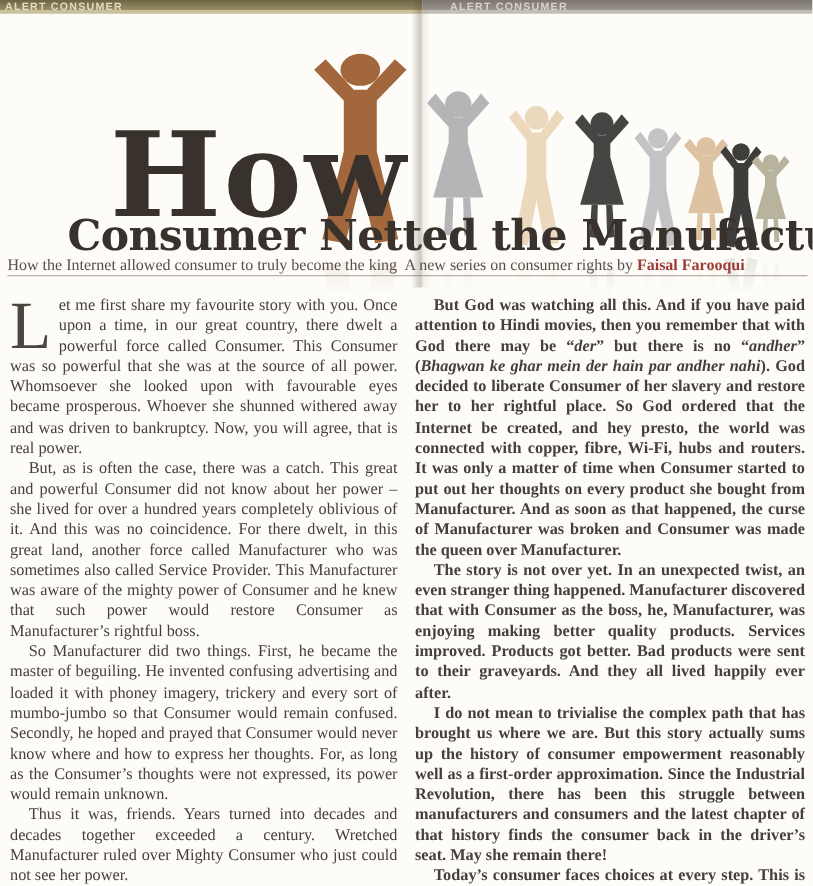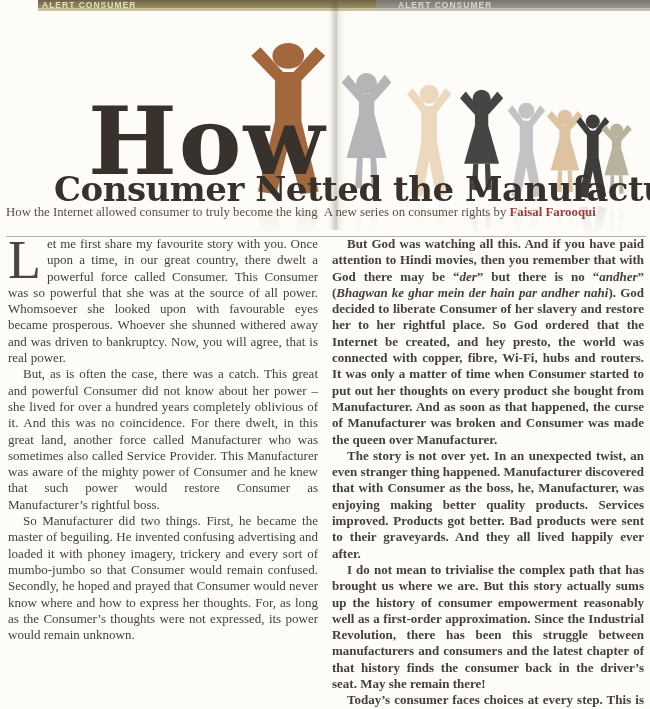--- a/index.html
+++ b/index.html
@@ -2,21 +2,21 @@
 <html><head>
 <meta charset="utf-8">
 <style>
   html,body{margin:0;padding:0;}
   body{width:650px;height:709px;overflow:hidden;background:#fdfcf8;
        font-family:"Liberation Serif",serif;}
   #page{position:relative;width:650px;height:709px;background:#fdfcf8;}
 
   
   .banner{position:absolute;top:0;height:11px;font-family:"Liberation Sans",sans-serif;
-          font-weight:bold;font-size:8.5px;line-height:11px;letter-spacing:1px;margin-left:38px;}
+          font-weight:bold;font-size:8.5px;line-height:11px;letter-spacing:1px;}
   .banner-left{left:0;width:338px;background:linear-gradient(#6e6546,#988d65);
                color:#e2dbc0;padding-left:4px;box-sizing:border-box;
                border-bottom:3px solid #c9c09c;}
   .banner-right{left:338px;width:312px;background:linear-gradient(#7b756e,#9a948c);
                 color:#d7d2cb;padding-left:22px;box-sizing:border-box;
                 border-bottom:3px solid #c2bdb5;}
 
   .page-seam{position:absolute;left:329px;top:0;width:16px;height:230px;
              background:linear-gradient(90deg,rgba(80,70,50,0) 0%,rgba(80,70,50,.28) 45%,
                         rgba(130,120,100,.10) 62%,rgba(80,70,50,0) 100%);
@@ -26,21 +26,21 @@
   .hero{position:absolute;top:14px;left:0;width:650px;height:222px;}
   .figures-svg{position:absolute;top:0;left:0;width:650px;height:222px;}
   .title-how{position:absolute;left:44px;top:80px;font-family:"DejaVu Serif",serif;
              font-weight:bold;font-size:94px;line-height:1;color:#39322c;
              letter-spacing:2px;z-index:2;margin-left:44px;}
   .title-main{position:absolute;left:54px;top:158px;font-family:"DejaVu Serif",serif;
               font-weight:bold;font-size:34px;line-height:1;color:#39322c;
               letter-spacing:-0.5px;white-space:nowrap;z-index:2;}
   .subtitle{position:absolute;left:6px;top:191px;width:640px;z-index:2;
             font-size:12.8px;color:#574f45;white-space:nowrap;
-            border-bottom:1px solid #b9b1a2;padding-bottom:16px;
+            border-bottom:1px solid #b9b1a2;padding-bottom:0;
             display:flex;gap:6px;}
   .subtitle .author{font-weight:bold;}
 
   
   .article{position:absolute;top:236px;left:8px;width:636px;height:473px;
            display:flex;gap:14px;overflow:hidden;}
   .col{width:310px;}
   .col-right{width:312px;font-weight:bold;}
   .col p{margin:0;text-align:justify;font-size:13px;line-height:16.3px;
          color:#45413a;text-indent:15px;}
@@ -112,20 +112,21 @@
         <span class="author" style="color: rgb(158, 58, 54);">Faisal Farooqui</span>
       </span>
     </div>
   </div>
 
   <div class="article">
     <div class="col">
         <p class="has-dropcap"><span class="dropcap">L</span><span>et me first share my favourite story with you. Once upon a time, in our great country, there dwelt a powerful force called Consumer. This Consumer was so powerful that she was at the source of all power. Whomsoever she looked upon with favourable eyes became prosperous. Whoever she shunned withered away and was driven to bankruptcy. Now, you will agree, that is real power.</span></p>
         <p><span>But, as is often the case, there was a catch. This great and powerful Consumer did not know about her power – she lived for over a hundred years completely oblivious of it. And this was no coincidence. For there dwelt, in this great land, another force called Manufacturer who was sometimes also called Service Provider. This Manufacturer was aware of the mighty power of Consumer and he knew that such power would restore Consumer as Manufacturer’s rightful boss.</span></p>
         <p><span>So Manufacturer did two things. First, he became the master of beguiling. He invented confusing advertising and loaded it with phoney imagery, trickery and every sort of mumbo-jumbo so that Consumer would remain confused. Secondly, he hoped and prayed that Consumer would never know where and how to express her thoughts. For, as long as the Consumer’s thoughts were not expressed, its power would remain unknown.</span></p>
+        <p><span>Thus it was, friends. Years turned into decades and decades together exceeded a century. Wretched Manufacturer ruled over Mighty Consumer who just could not see her power.</span></p>
       </div>
     <div class="col col-right">
         <p><span>But God was watching all this. And if you have paid attention to Hindi movies, then you remember that with God there may be “</span><i>der</i><span>” but there is no “</span><i>andher</i><span>” (</span><i>Bhagwan ke ghar mein der hain par andher nahi</i><span>). God decided to liberate Consumer of her slavery and restore her to her rightful place. So God ordered that the Internet be created, and hey presto, the world was connected with copper, fibre, Wi-Fi, hubs and routers. It was only a matter of time when Consumer started to put out her thoughts on every product she bought from Manufacturer. And as soon as that happened, the curse of Manufacturer was broken and Consumer was made the queen over Manufacturer.</span></p>
         <p><span>The story is not over yet. In an unexpected twist, an even stranger thing happened. Manufacturer discovered that with Consumer as the boss, he, Manufacturer, was enjoying making better quality products. Services improved. Products got better. Bad products were sent to their graveyards. And they all lived happily ever after.</span></p>
         <p><span>I do not mean to trivialise the complex path that has brought us where we are. But this story actually sums up the history of consumer empowerment reasonably well as a first-order approximation. Since the Industrial Revolution, there has been this struggle between manufacturers and consumers and the latest chapter of that history finds the consumer back in the driver’s seat. May she remain there!</span></p>
         <p><span>Today’s consumer faces choices at every step. This is also the age of more than 100 models of cars and 500 models of mobile phones. The sheer number of possible options should be driving us insane. But we are holding out</span></p>
       </div>
   </div>
 
 </div>

